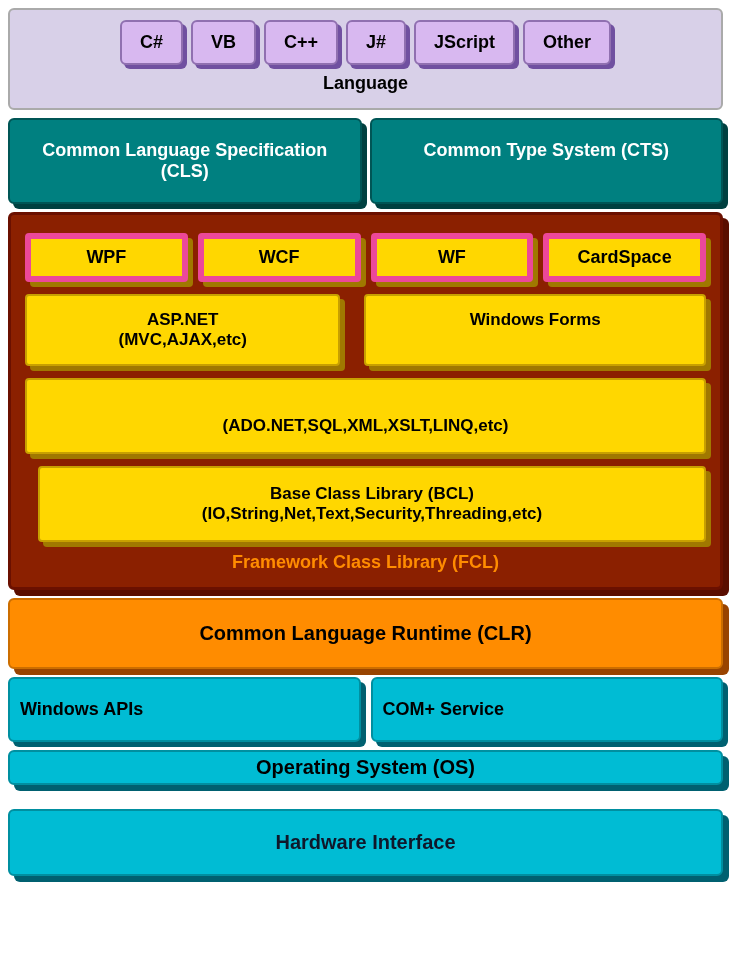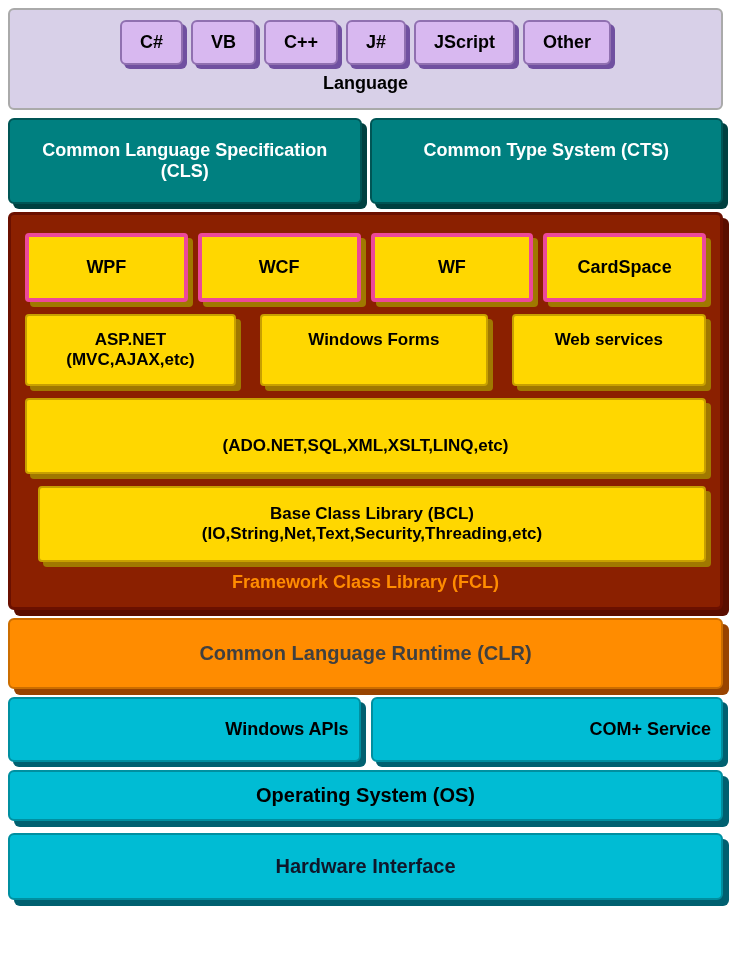--- a/index.html
+++ b/index.html
@@ -83,23 +83,23 @@
 
     
     .fcl-row1 {
       display: flex;
       gap: 10px;
       justify-content: center;
       margin-bottom: 12px;
     }
     .yellow-block {
       background: #ffd700;
-      border: 4px solid #ec4899;
+      border: 6px solid #ec4899;
       border-radius: 4px;
-      padding: 20px 16px;
+      padding: 8px 16px;
       text-align: center;
       font-size: 18px;
       font-weight: bold;
       color: #000;
       box-shadow: 5px 5px 0 #a07800;
       flex: 1;
     }
 
     
     .fcl-row2 {
@@ -147,55 +147,55 @@
 
     
     .clr-box {
       background: #ff8c00;
       border: 2px solid #cc6e00;
       border-radius: 6px;
       padding: 22px 10px;
       text-align: center;
       font-size: 20px;
       font-weight: bold;
-      color: #404040;
+      color: #000000;
       margin-bottom: 8px;
       box-shadow: 6px 6px 0 #994400;
     }
 
     
     .os-apis-row {
       display: flex;
       gap: 10px;
       margin-bottom: 8px;
     }
     .teal-block {
       background: #00bcd4;
       border: 2px solid #008fa0;
       border-radius: 6px;
       padding: 20px 10px;
-      text-align: right;
+      text-align: left;
       font-size: 18px;
       font-weight: bold;
       color: #000;
       box-shadow: 5px 5px 0 #006070;
       flex: 1;
     }
 
     
     .os-box {
       background: #00bcd4;
       border: 2px solid #008fa0;
       border-radius: 6px;
-      padding: 12px 10px;
+      padding: 4px 10px;
       text-align: center;
       font-size: 20px;
       font-weight: bold;
       color: #000;
-      margin-bottom: 12px;
+      margin-bottom: 24px;
       box-shadow: 6px 6px 0 #006070;
     }
 
     
     .hw-box {
       background: #00bcd4;
       border: 2px solid #008fa0;
       border-radius: 6px;
       padding: 20px 10px;
       text-align: center;
@@ -233,21 +233,20 @@
     <div class="yellow-block">WF</div>
     <div class="yellow-block">CardSpace</div>
   </div>
 
   <div class="fcl-row2">
     <div class="yellow-block-tall aspnet-block">
       <span>ASP.NET</span><br>
       <span>(MVC,AJAX,etc)</span>
     </div>
     <div class="yellow-block-tall winforms-block">Windows Forms</div>
-    <div class="yellow-block-tall webservices-block">Web services</div>
   </div>
 
   <div class="fcl-row3">
     <div class="yellow-wide">
       <br>
       <span>(ADO.NET,SQL,XML,XSLT,LINQ,etc)</span>
     </div>
   </div>
 
   <div class="fcl-row4">

